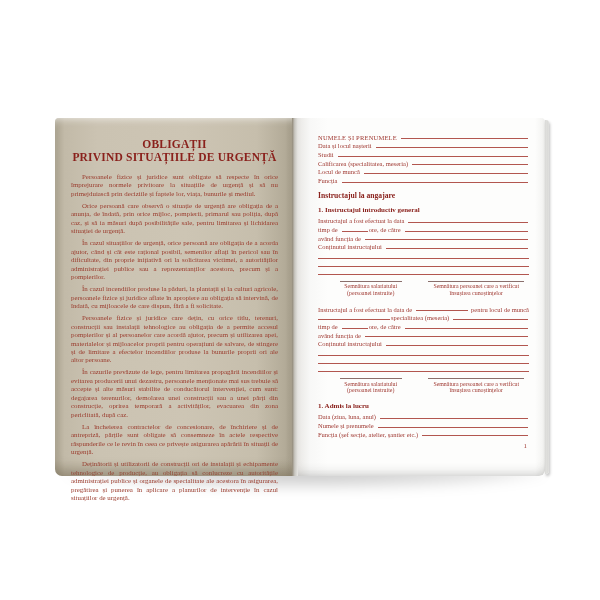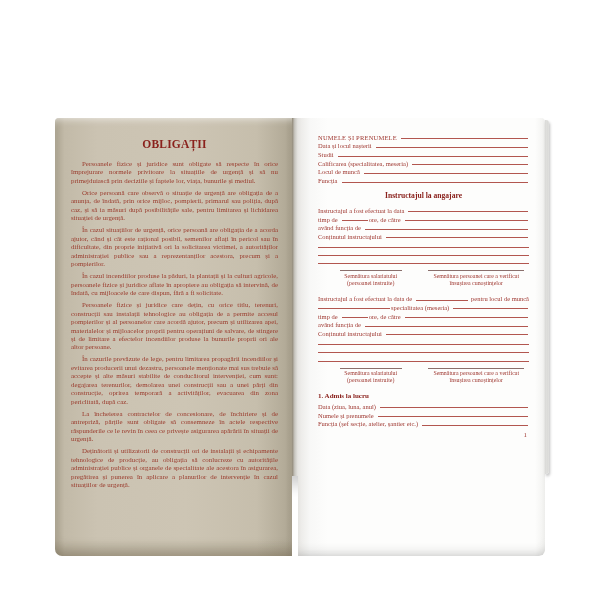--- a/index.html
+++ b/index.html
@@ -5,21 +5,21 @@
   * { margin:0; padding:0; box-sizing:border-box; }
   html,body { width:600px; height:600px; background:#ffffff; overflow:hidden;
               font-family:"Liberation Serif", serif; }
   .scene { position:relative; width:600px; height:600px; background:#fff; }
 
   .book { position:absolute; left:55px; top:118px; width:494px; height:358px; }
   .book-shadow { position:absolute; left:8px; right:2px; bottom:-14px; height:30px;
                  background:radial-gradient(ellipse at 50% 40%, rgba(0,0,0,0.22) 0%, rgba(0,0,0,0.10) 55%, rgba(0,0,0,0) 75%);
                  filter:blur(6px); border-radius:50%; }
 
-  .page { position:absolute; top:0; height:438px; }
+  .page { position:absolute; top:0; height:358px; }
 
   .page-left {
     left:0; width:237px;
     background:linear-gradient(to right,#aaa28f 0%, #c2baa8 4%, #cbc3b2 18%, #cdc5b4 55%, #c6beac 85%, #b3ab98 97%, #a49c89 100%),
                #c9c1af;
     border-radius:4px 0 0 7px;
     box-shadow:inset 0 6px 9px -6px rgba(255,255,255,0.8), inset 0 -14px 14px -10px rgba(80,70,50,0.35);
     padding:20px 14px 0 16px;
   }
   .page-left::after { content:""; position:absolute; left:0; right:0; bottom:0; height:16px;
@@ -49,21 +49,21 @@
 
   
   .rp { color:#a03a33; font-size:6.5px; }
   .frow { display:flex; align-items:flex-end; height:8.7px; white-space:nowrap; }
   .frow .lbl { flex:0 0 auto; padding-right:2px; }
   .frow .fill { flex:1 1 auto; border-bottom:1px solid #b2564f; margin:0 1px 1.5px 2px; height:5px; }
   .frow .fill.short { flex:0 0 26px; }
   .frow .suffix { flex:0 0 auto; padding-left:2px; }
 
   .caps { letter-spacing:0.2px; }
-  .main-heading { text-align:center; font-weight:bold; color:#8a211c; font-size:7.6px;
+  .main-heading { text-align:left; font-weight:bold; color:#8a211c; font-size:7.6px;
                   margin:5px 0 5px; }
   .sec-title { font-weight:bold; color:#8a211c; font-size:7px; margin:1px 0 1.5px; }
   .section { margin-top:7px; }
 
   .ruled { border-bottom:1px solid #b2564f; height:8.2px; }
 
   .sigs { display:flex; margin-top:6px; }
   .sig { flex:1; text-align:center; font-size:5.9px; line-height:6.8px; color:#a03a33; }
   .sig .sig-line { border-top:1px solid #8a6f6c; margin:0 auto 1.5px; }
   .sig.left .sig-line { width:62px; }
@@ -75,20 +75,21 @@
 </head>
 <body>
 
 <div class="scene">
   <div class="book">
     <div class="book-shadow"></div>
 
     <div class="page page-left">
       <div class="lp-title">
         <div>OBLIGAȚII</div>
+        <div>PRIVIND SITUAȚIILE DE URGENȚĂ</div>
       </div>
       <div class="lp-body">
         <p>Persoanele fizice și juridice sunt obligate să respecte în orice împrejurare normele privitoare la situațiile de urgență și să nu primejduiască prin deciziile și faptele lor, viața, bunurile și mediul.</p>
         <p>Orice persoană care observă o situație de urgență are obligația de a anunța, de îndată, prin orice mijloc, pompierii, primarul sau poliția, după caz, și să ia măsuri după posibilitățile sale, pentru limitarea și lichidarea situației de urgență.</p>
         <p>În cazul situațiilor de urgență, orice persoană are obligația de a acorda ajutor, când și cât este rațional posibil, semenilor aflați în pericol sau în dificultate, din proprie inițiativă ori la solicitarea victimei, a autorităților administrației publice sau a reprezentanților acestora, precum și a pompierilor.</p>
         <p>În cazul incendiilor produse la păduri, la plantații și la culturi agricole, persoanele fizice și juridice aflate în apropiere au obligația să intervină, de îndată, cu mijloacele de care dispun, fără a fi solicitate.</p>
         <p>Persoanele fizice și juridice care dețin, cu orice titlu, terenuri, construcții sau instalații tehnologice au obligația de a permite accesul pompierilor și al persoanelor care acordă ajutor, precum și utilizarea apei, materialelor și mijloacelor proprii pentru operațiuni de salvare, de stingere și de limitare a efectelor incendiilor produse la bunurile proprii ori ale altor persoane.</p>
         <p>În cazurile prevăzute de lege, pentru limitarea propagării incendiilor și evitarea producerii unui dezastru, persoanele menționate mai sus trebuie să accepte și alte măsuri stabilite de conducătorul intervenției, cum sunt: degajarea terenurilor, demolarea unei construcții sau a unei părți din construcție, oprirea temporară a activităților, evacuarea din zona periclitată, după caz.</p>
         <p>La încheierea contractelor de concesionare, de închiriere și de antrepriză, părțile sunt obligate să consemneze în actele respective răspunderile ce le revin în ceea ce privește asigurarea apărării în situații de urgență.</p>
         <p>Deținătorii și utilizatorii de construcții ori de instalații și echipamente tehnologice de producție, au obligația să conlucreze cu autoritățile administrației publice și organele de specialitate ale acestora în asigurarea, pregătirea și punerea în aplicare a planurilor de intervenție în cazul situațiilor de urgență.</p>
@@ -122,20 +123,21 @@
         </div>
         <div class="frow">
           <span class="lbl">Funcția</span>
           <span class="fill"></span>
         </div>
       </div>
 
       <div class="main-heading">Instructajul la angajare</div>
 
       <div>
+        <div class="sec-title">1. Instructajul introductiv general</div>
         <div class="frow">
           <span class="lbl">Instructajul a fost efectuat la data</span>
           <span class="fill"></span>
         </div>
         <div class="frow">
           <span class="lbl">timp de</span>
           <span class="fill short"></span>
           <span class="lbl">ore, de către</span>
           <span class="fill"></span>
         </div>

